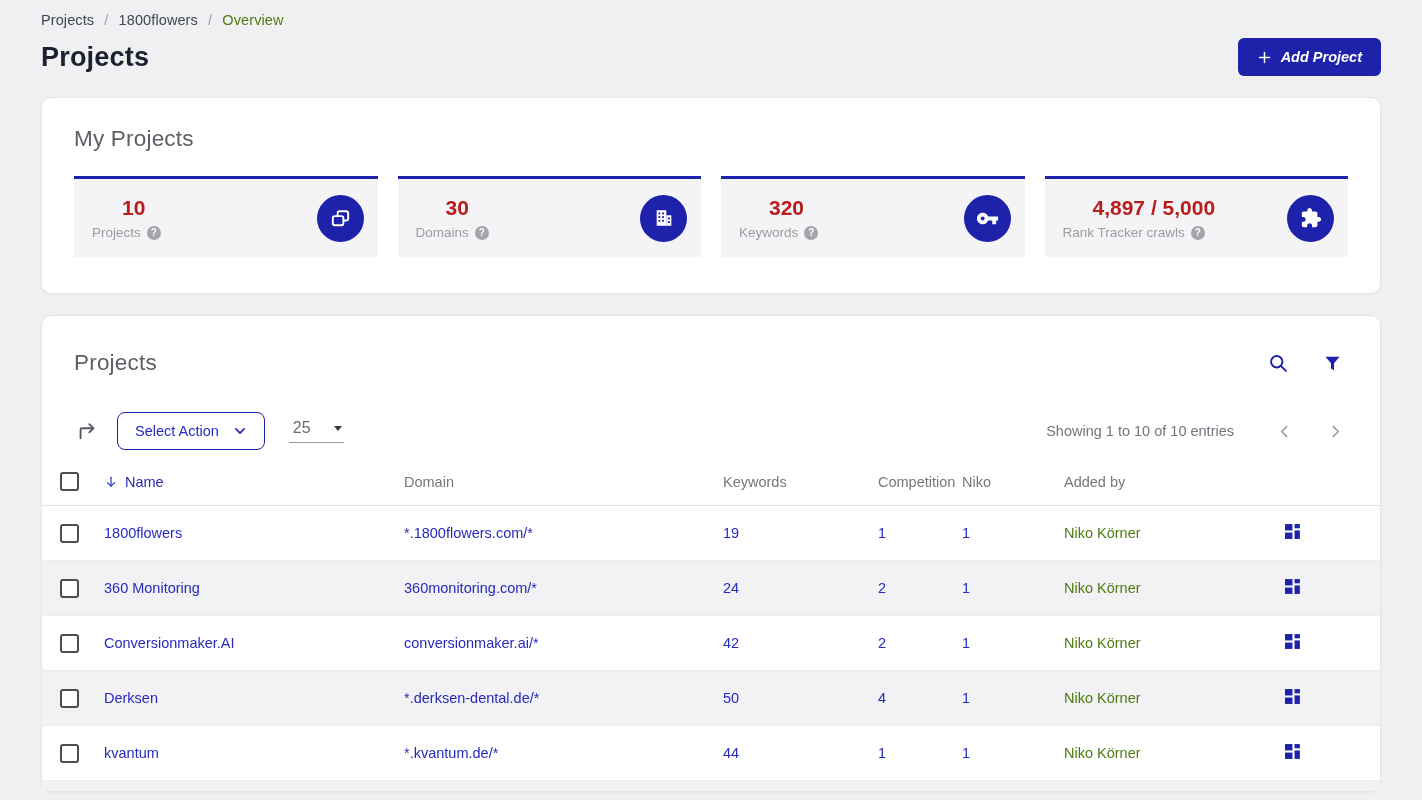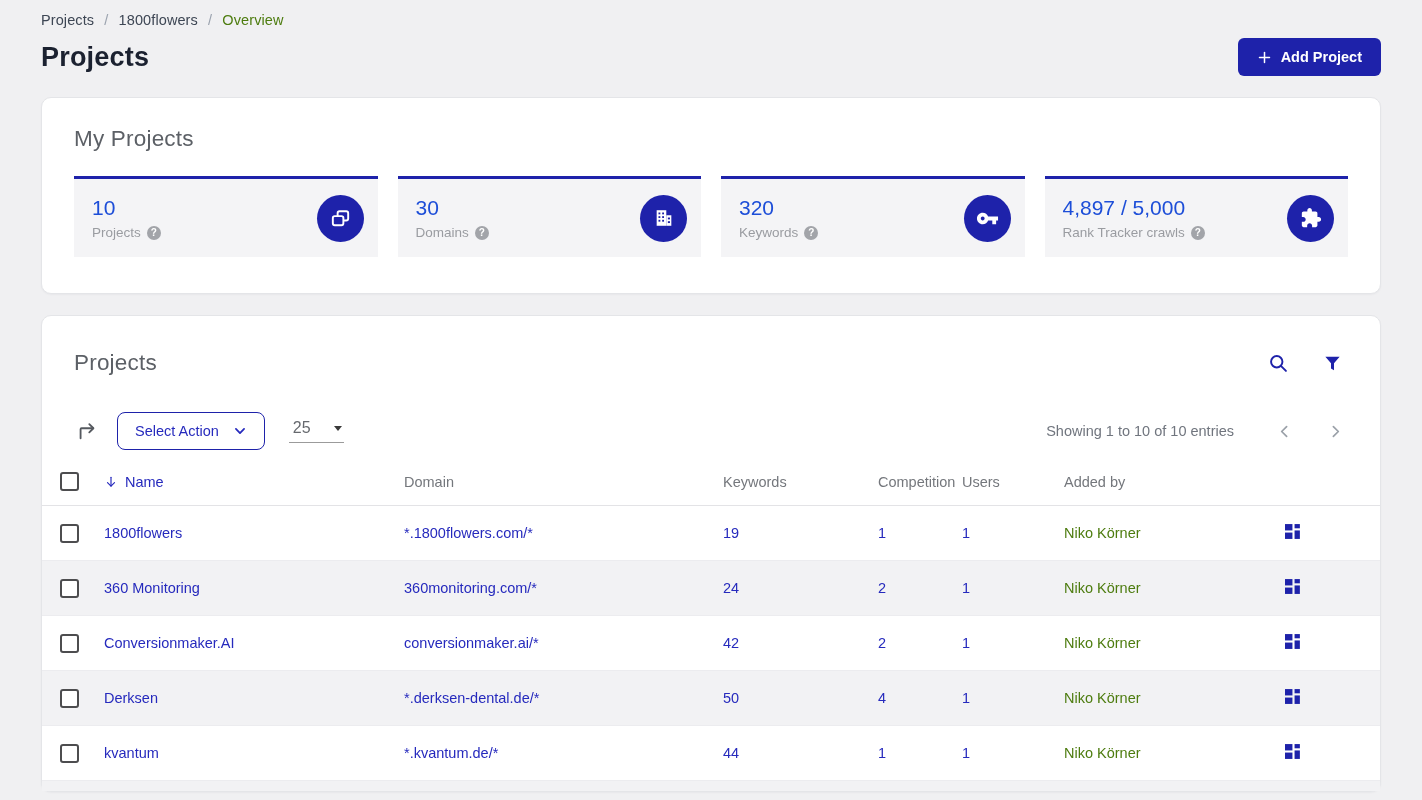--- a/index.html
+++ b/index.html
@@ -19,39 +19,40 @@
   .breadcrumb .crumb.current { color:#4d7c0f;margin-top:22px; }
 
   
   .title-row { display:flex; justify-content:space-between; align-items:center; margin-top:10px; }
   .page-title { font-size:27px; font-weight:600; color:#1b2130; letter-spacing:.2px; }
   .btn-primary {
     display:flex; align-items:center; gap:9px;
     background:#1e22aa; color:#fff; border:none; border-radius:6px;
     padding:11px 19px; font-size:14.5px; font-weight:600; cursor:pointer;
     font-family:"Liberation Sans", sans-serif;
+    font-style:italic;
   }
 
   
   .card {
     background:#fff; border:1px solid #e4e5e8; border-radius:10px;
     box-shadow:0 1px 2px rgba(20,20,40,.04);
     margin-top:21px;
   }
   .card h2 { font-size:22.5px; font-weight:400; color:#5c6066; letter-spacing:.2px; }
 
   
   .stats-card { padding:28px 32px 36px; }
   .stats-grid { display:grid; grid-template-columns:repeat(4,1fr); gap:20px; margin-top:24px; }
   .stat-tile {
     border-top:3px solid #1e22aa; background:#f4f4f6;
     padding:15px 14px 15px 18px;
     display:flex; justify-content:space-between; align-items:center; height:81px;
   }
-  .stat-value { font-size:21px; color:#1d4ed8; font-weight:400; }
+  .stat-value { font-size:21px; color:#b91c1c; font-weight:700;margin-left:30px; }
   .stat-label { font-size:13.5px; color:#9a9ca1; margin-top:5px; display:flex; align-items:center; gap:6px; }
   .help-dot {
     display:inline-block; width:14px; height:14px; border-radius:50%;
     background:#a2a4a9; position:relative; flex:0 0 14px;
   }
   .help-dot::after {
     content:"?"; position:absolute; left:0; top:0; width:14px; height:14px;
     color:#fff; font-size:10px; font-weight:700; text-align:center; line-height:14px;
   }
   .stat-circle {
@@ -280,21 +281,21 @@
                     <line x1="12" y1="4" x2="12" y2="19"></line>
                     <polyline points="6 13 12 19 18 13"></polyline>
                   </svg>
               </span>
               <span>Name</span>
             </span>
           </th>
           <th>Domain</th>
           <th>Keywords</th>
           <th>Competition</th>
-          <th>Users</th>
+          <th>Niko</th>
           <th>Added by</th>
           <th></th>
         </tr>
       </thead>
       <tbody>
         <tr>
           <td class="td-check"><span class="checkbox"></span></td>
           <td><a class="cell-link">1800flowers</a></td>
           <td><a class="cell-link">*.1800flowers.com/*</a></td>
           <td><a class="cell-link">19</a></td>

